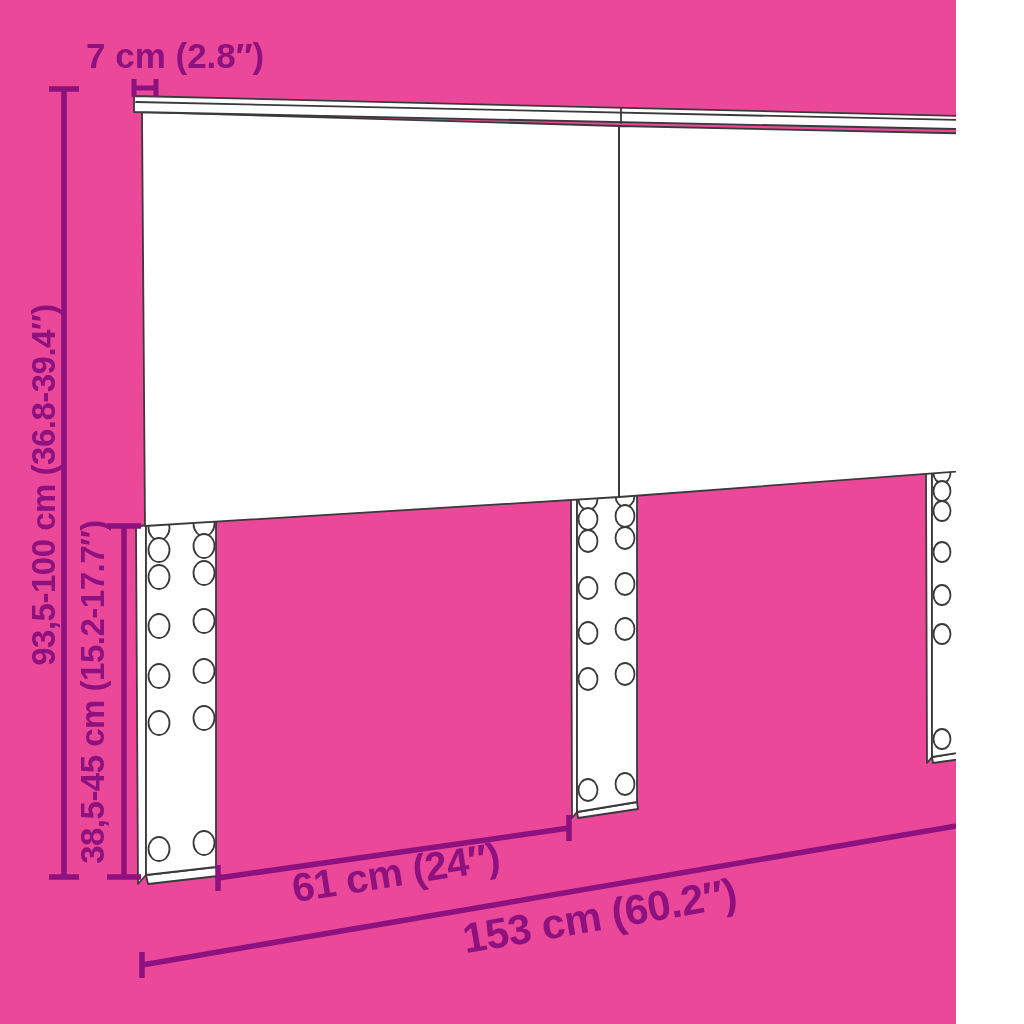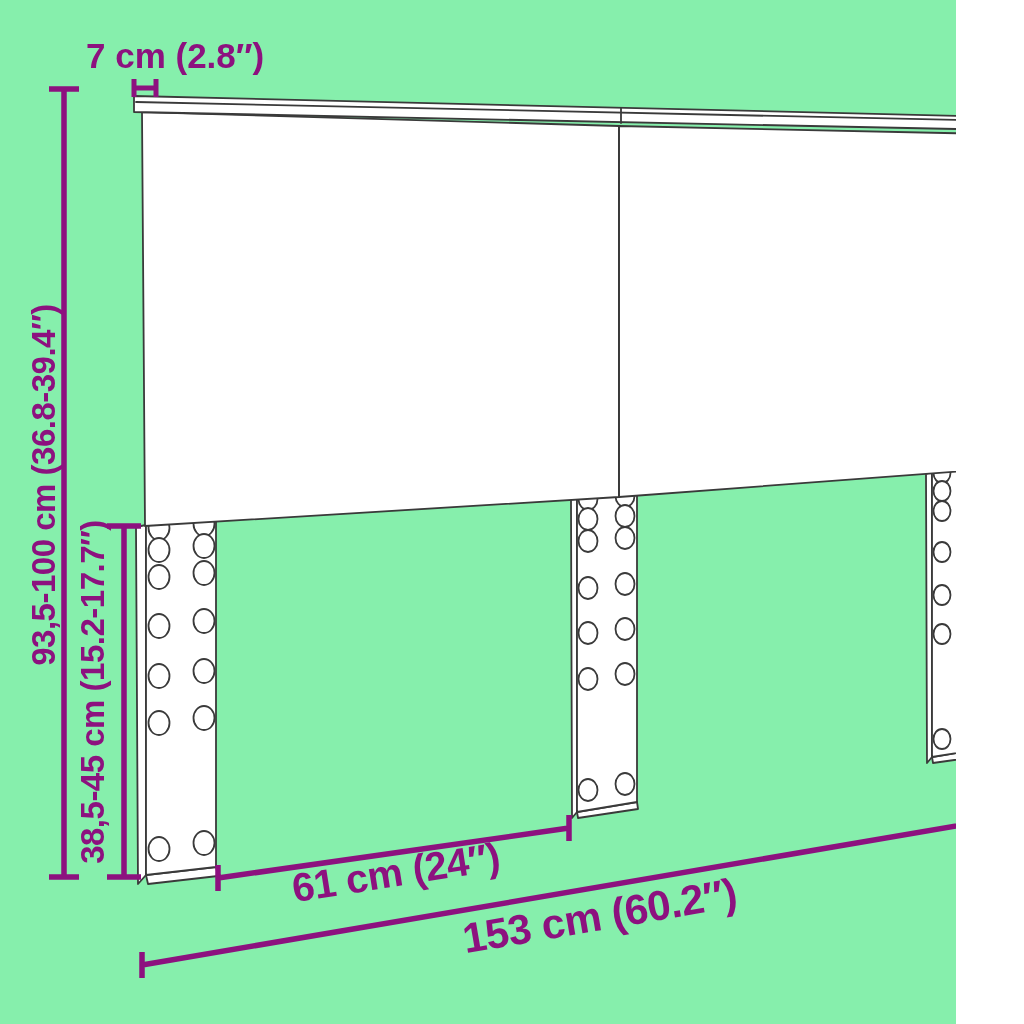--- a/index.html
+++ b/index.html
@@ -4,21 +4,21 @@
 <style>
   html, body {
     margin: 0;
     padding: 0;
     background: #ffffff;
   }
   .stage {
     position: relative;
     width: 956px;
     height: 1024px;
-    background: #86efac;
+    background: #ec4899;
     overflow: hidden;
   }
   svg { display: block; }
   .outline {
     fill: #ffffff;
     stroke: #3a3a3a;
     stroke-width: 1.8;
     stroke-linejoin: round;
   }
   .outline-line {

